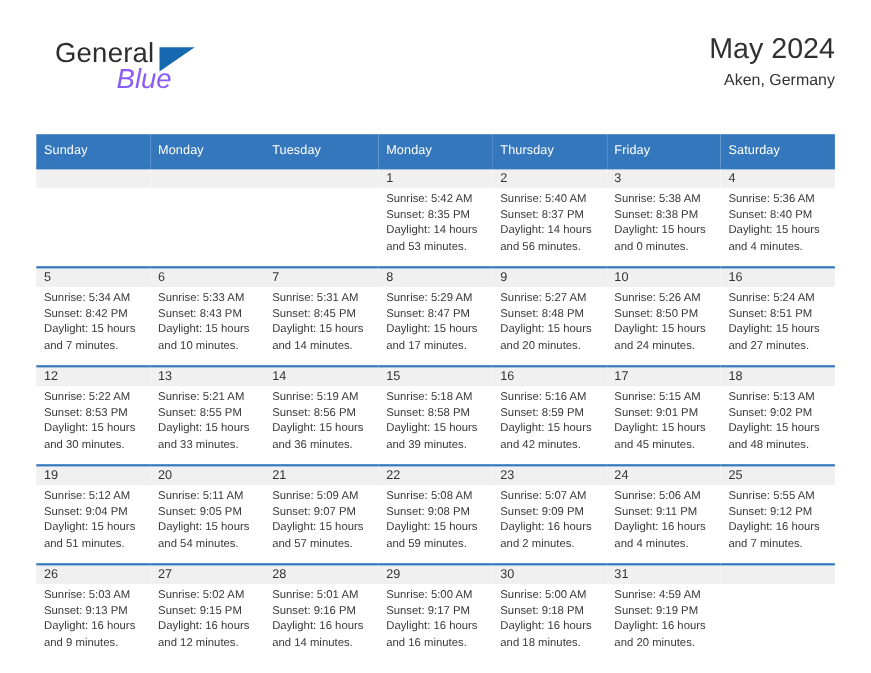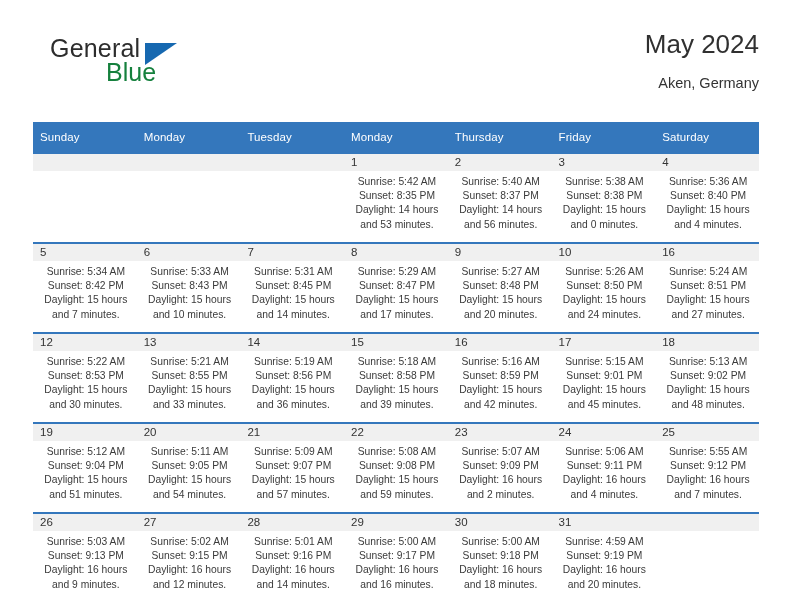--- a/index.html
+++ b/index.html
@@ -44,22 +44,23 @@
     font-size: 25px;
     letter-spacing: 0.2px;
     color: #2d2d2d;
     font-family: "Liberation Sans", sans-serif;
   }
   .brand-blue {
     position: absolute;
     left: 56px;
     top: 24px;
     font-size: 25px;
-    color: #15803d;
+    color: #8b5cf6;
     font-family: "Liberation Sans", sans-serif;
+    font-style: italic;
   }
   .brand-triangle {
     position: absolute;
     left: 95px;
     top: 9px;
     width: 0;
     height: 0;
     border-left: 32px solid #1668b0;
     border-bottom: 22px solid transparent;
   }
@@ -73,21 +74,21 @@
   .cal-title {
     font-size: 26px;
     color: #303030;
     line-height: 32px;
     white-space: nowrap;
   }
   .cal-subtitle {
     font-size: 14.5px;
     color: #333333;
     line-height: 22px;
-    margin-top: 12px;
+    margin-top: 2px;
     white-space: nowrap;
   }
 
   
   .calendar {
     position: absolute;
     left: 33px;
     top: 105px;
     width: 726px;
     border-collapse: collapse;
@@ -121,21 +122,20 @@
     padding: 2px 0 1px 7px;
     font-size: 11.5px;
     color: #333333;
     box-sizing: border-box;
   }
   .cell-body {
     padding: 4px 5px 0 7px;
     font-size: 10.3px;
     line-height: 14.2px;
     color: #3a3a3a;
-    text-align: center;
   }
   .cell-body div {
     white-space: nowrap;
   }
   td.empty .daynum-band {
     background: #f0f0f0;
   }
 </style>
 </head>
 <body>

